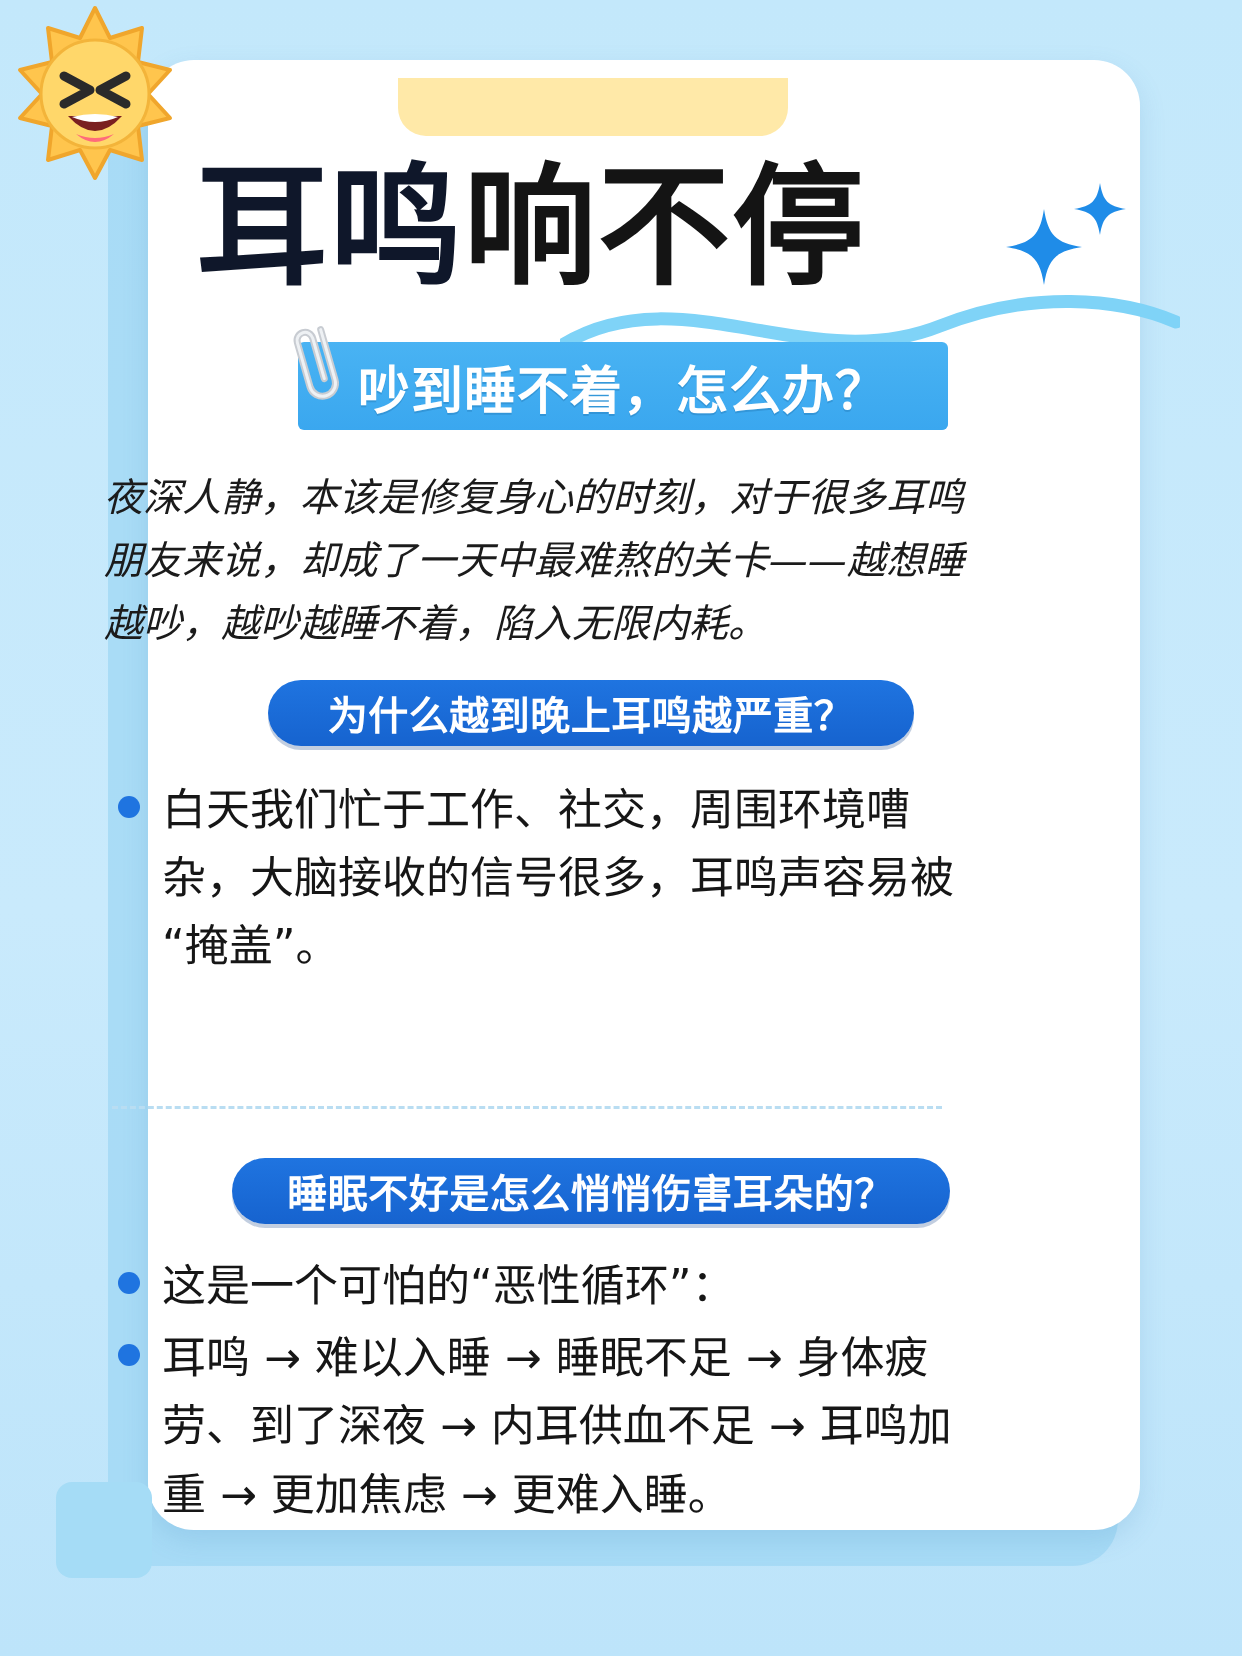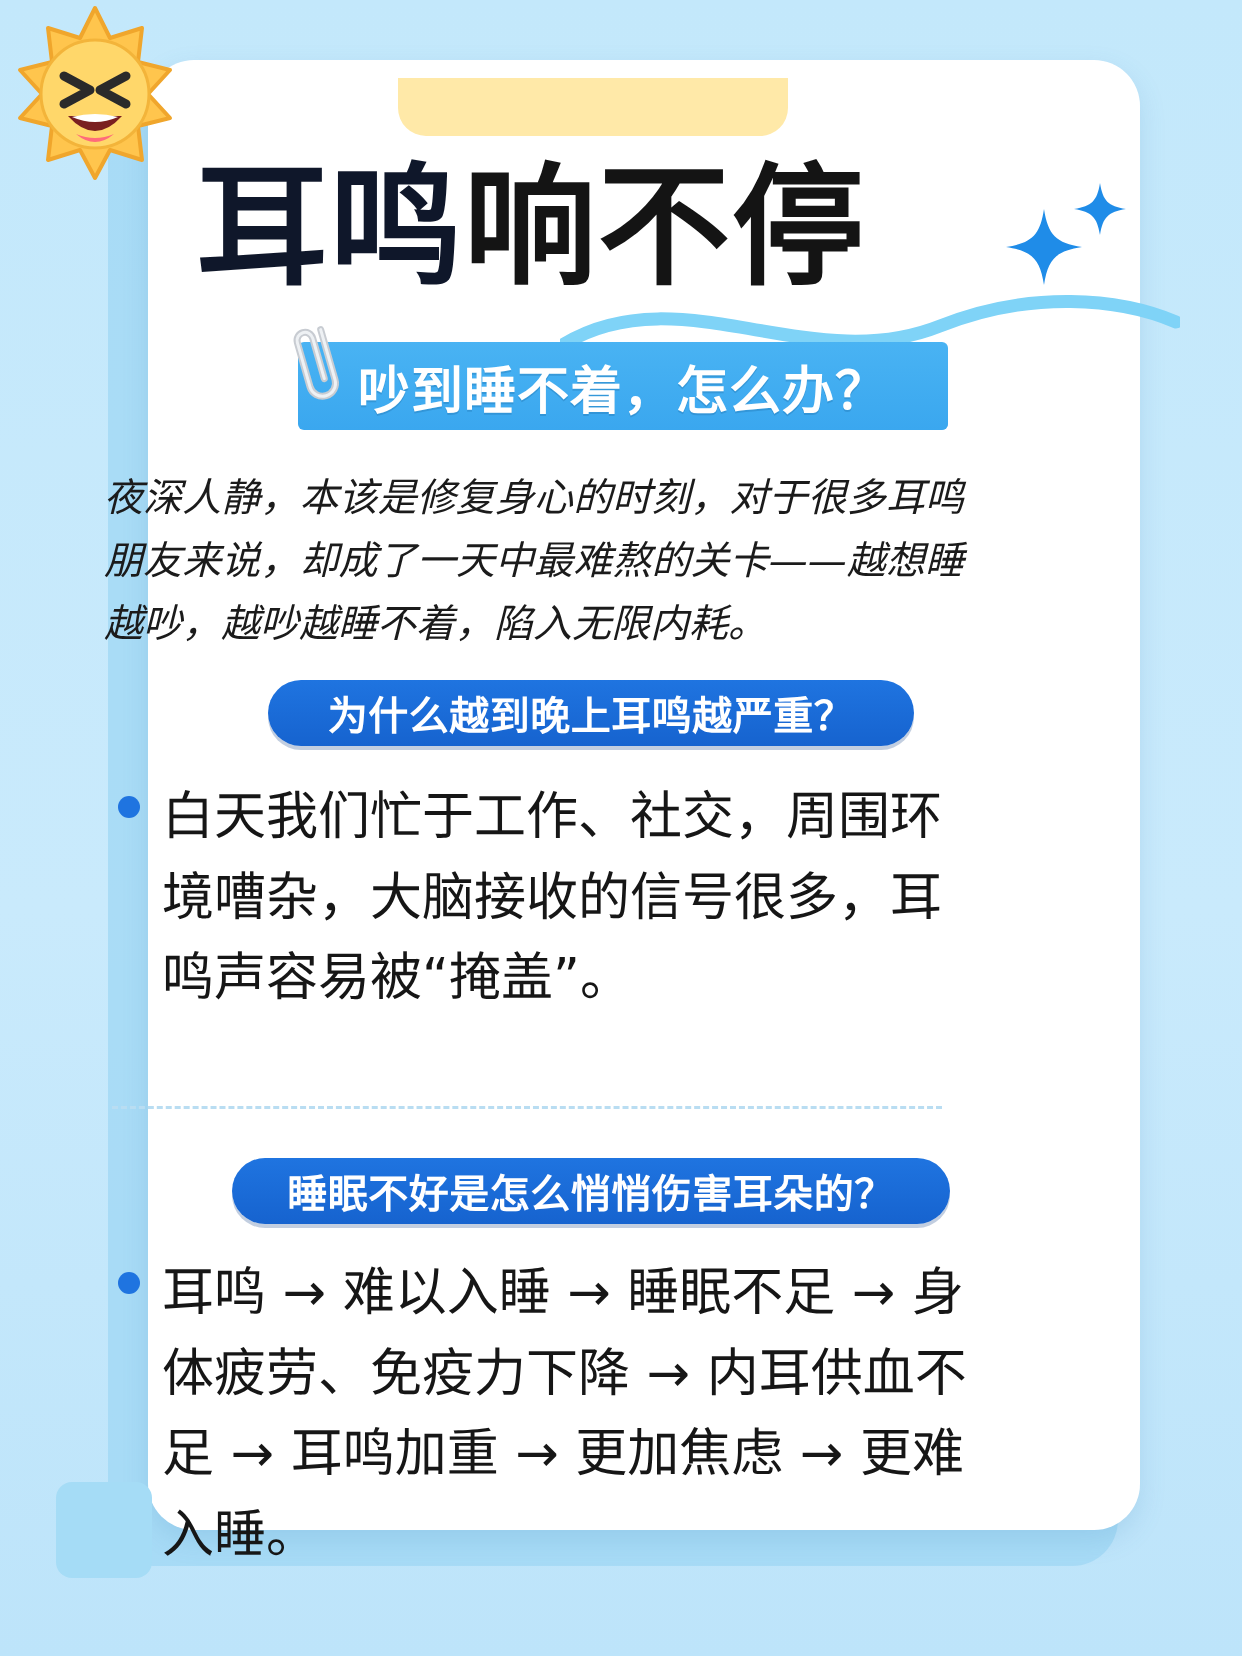--- a/index.html
+++ b/index.html
@@ -187,21 +187,21 @@
     position: absolute;
     width: 880px;
     font-family: "DejaVu Sans", "Liberation Sans", sans-serif;
   }
   #list1 { left: 110px; top: 776px; }
   #list2 { left: 110px; top: 1252px; }
 
   .bullet-item {
     position: relative;
     padding-left: 52px;
-    font-size: 52px;
+    font-size: 44px;
     line-height: 1.55;
     color: #161616;
     margin-bottom: 4px;
   }
   .bullet-item::before {
     content: "";
     position: absolute;
     left: 8px;
     top: 20px;
     width: 22px;
@@ -281,16 +281,17 @@
 
 <div class="section-head" id="head1">为什么越到晚上耳鸣越严重？</div>
 <div class="bullet-list" id="list1">
   <div class="bullet-item">白天我们忙于工作、社交，周围环境嘈杂，大脑接收的信号很多，耳鸣声容易被“掩盖”。</div>
 </div>
 
 <div class="divider"></div>
 
 <div class="section-head" id="head2">睡眠不好是怎么悄悄伤害耳朵的？</div>
 <div class="bullet-list" id="list2">
-  <div class="bullet-item">耳鸣 → 难以入睡 → 睡眠不足 → 身体疲劳、免疫力下降 → 内耳供血不足 → 耳鸣加重 → 更加焦虑 → 更难入睡。</div>
+  <div class="bullet-item">这是一个可怕的“恶性循环”：</div>
+  <div class="bullet-item">耳鸣 → 难以入睡 → 睡眠不足 → 身体疲劳、到了深夜 → 内耳供血不足 → 耳鸣加重 → 更加焦虑 → 更难入睡。</div>
 </div>
 
 <div class="deco-sq"></div>
 
 </body></html>

